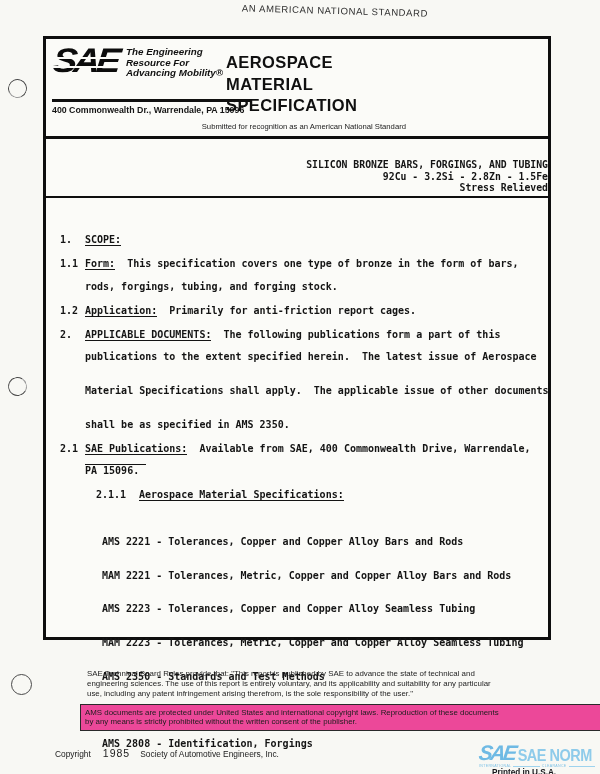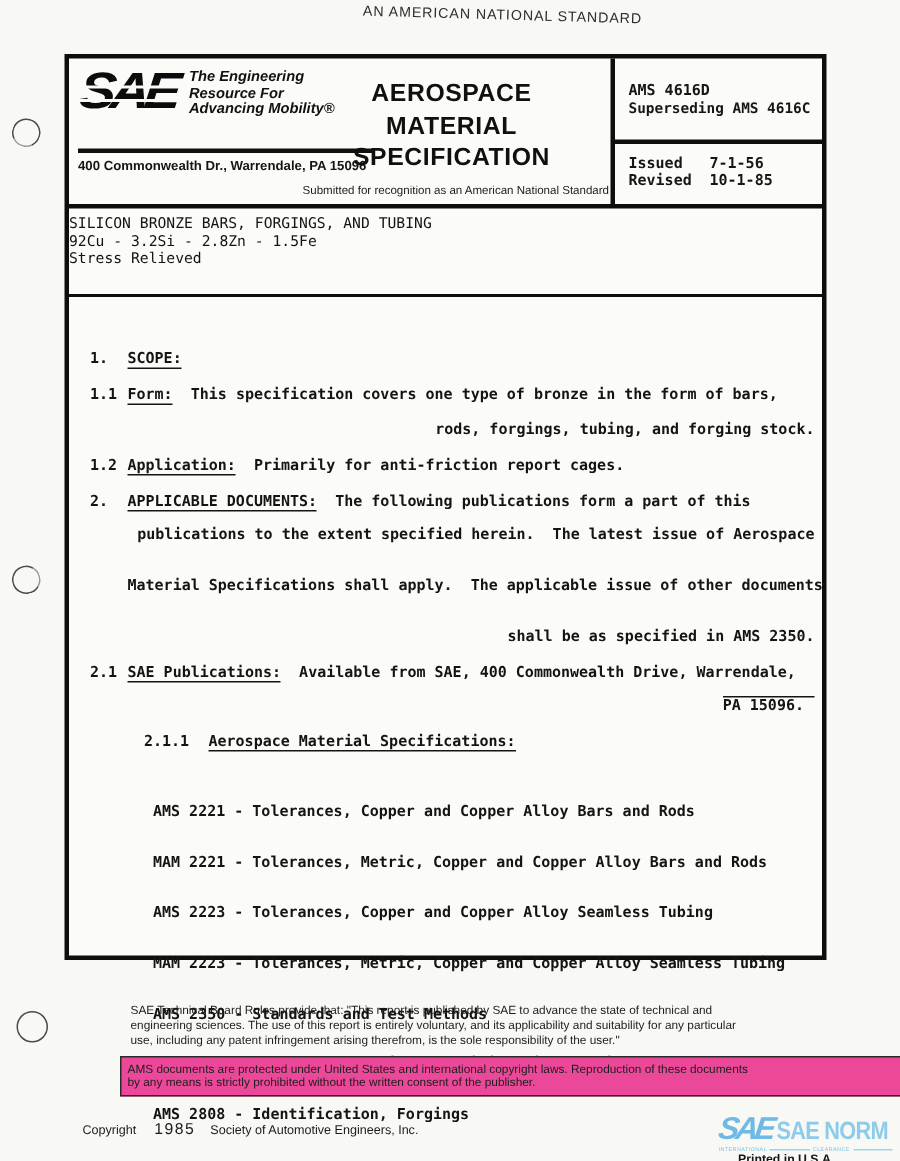--- a/index.html
+++ b/index.html
@@ -39,53 +39,53 @@
   .strip1{top:18px;}
   .strip2{top:27px;}
   .tagline{
     position:absolute;left:80px;top:8px;
     font-size:9.8px;font-weight:bold;font-style:italic;line-height:10.6px;
     color:#111;
   }
   .logo-rule{position:absolute;left:6px;top:60px;width:198px;height:2.6px;background:#101010;}
   .address{position:absolute;left:6px;top:66px;font-size:8.8px;font-weight:bold;color:#151515;}
   .center-title{
-    position:absolute;left:159px;top:13px;width:192px;text-align:center;
+    position:absolute;left:180px;top:13px;width:192px;text-align:left;
     font-size:16.5px;font-weight:bold;letter-spacing:.4px;line-height:21.5px;color:#101010;
   }
   .submitted{position:absolute;left:95px;top:83px;width:265px;text-align:right;font-size:7.7px;color:#1b1b1b;}
   .right-col{
     position:absolute;left:361px;top:0;width:141px;height:97px;
     border-left:3px solid #0e0e0e;box-sizing:border-box;
   }
   .rc-cell1{padding:16px 0 0 9px;}
   .rc-docnum{font-size:10px;font-weight:bold;}
   .rc-superseding{font-size:9.6px;font-weight:bold;margin-top:1px;}
   .rc-divider{position:absolute;left:0;top:54px;width:100%;height:3px;background:#0e0e0e;}
   .rc-cell2{position:absolute;left:0;top:57px;width:100%;padding:8px 0 0 9px;box-sizing:border-box;}
   .rc-row{font-size:10px;font-weight:bold;display:flex;}
   .rc-row .lbl{width:54px;}
   .hdr-divider{position:absolute;left:0;top:97px;width:100%;height:3px;background:#0e0e0e;}
   
   .title-band{
     position:absolute;left:0;top:100px;width:100%;height:55px;
-    text-align:left;font-size:9.8px;line-height:11.5px;padding-top:5px;box-sizing:border-box;
-    font-weight:normal;color:#141414;
+    text-align:right;font-size:9.8px;line-height:11.5px;padding-top:20px;box-sizing:border-box;
+    font-weight:bold;color:#141414;
   }
   .band-divider{position:absolute;left:0;top:157px;width:100%;height:2px;background:#0e0e0e;}
   
   .body-area{
     position:absolute;left:14px;top:159px;right:5px;bottom:0;
     font-size:10px;line-height:11.2px;color:#141414;font-weight:bold;
   }
   .para{white-space:pre;margin:0 0 13px 0;}
   .para .num{display:inline-block;}
   .numw1{width:25px;}
   .numw2{width:43px;margin-left:36px;}
-  .cont{padding-left:25px;white-space:pre;text-align:right;}
+  .cont{padding-left:25px;white-space:pre;}
   .first-para{margin-top:36px;}
   .u{border-bottom:1.2px solid #141414;}
   .o{border-top:1.2px solid #141414;padding-right:7px;}
   .ams-list{padding-left:42px;white-space:pre;}
   .ams-list div{margin:0;}
   
   .rules-text{position:absolute;left:87px;top:669px;font-size:7.9px;line-height:9.8px;color:#1d1d1d;white-space:nowrap;}
   .copy-box{
     position:absolute;left:80px;top:704px;width:566px;box-sizing:border-box;
     border:1.5px solid #2a2a2a;padding:2.5px 4px;
@@ -131,37 +131,20 @@
     <div class="logo-rule"></div>
     <div class="address">400 Commonwealth Dr., Warrendale, PA 15096</div>
 
     <div class="center-title">
       <div>AEROSPACE</div>
       <div>MATERIAL</div>
       <div>SPECIFICATION</div>
     </div>
     <div class="submitted">Submitted for recognition as an American National Standard</div>
 
-    <div class="right-col">
-      <div class="rc-cell1 mono">
-        <div class="rc-docnum">AMS 4616D</div>
-        <div class="rc-superseding">Superseding AMS 4616C</div>
-      </div>
-      <div class="rc-divider"></div>
-      <div class="rc-cell2 mono">
-        <div class="rc-row">
-          <span class="lbl">Issued</span>
-          <span>7-1-56</span>
-        </div>
-        <div class="rc-row">
-          <span class="lbl">Revised</span>
-          <span>10-1-85</span>
-        </div>
-      </div>
-    </div>
     <div class="hdr-divider"></div>
 
     <div class="title-band mono">
       <div>SILICON BRONZE BARS, FORGINGS, AND TUBING</div>
       <div>92Cu - 3.2Si - 2.8Zn - 1.5Fe</div>
       <div>Stress Relieved</div>
     </div>
     <div class="band-divider"></div>
 
     <div class="body-area mono">

